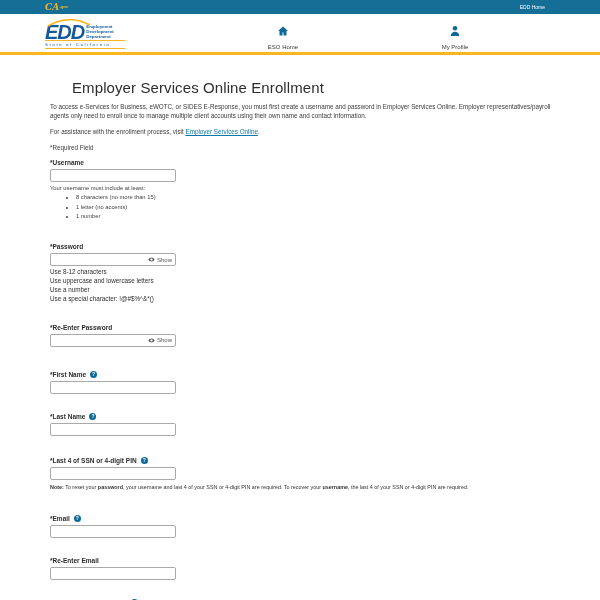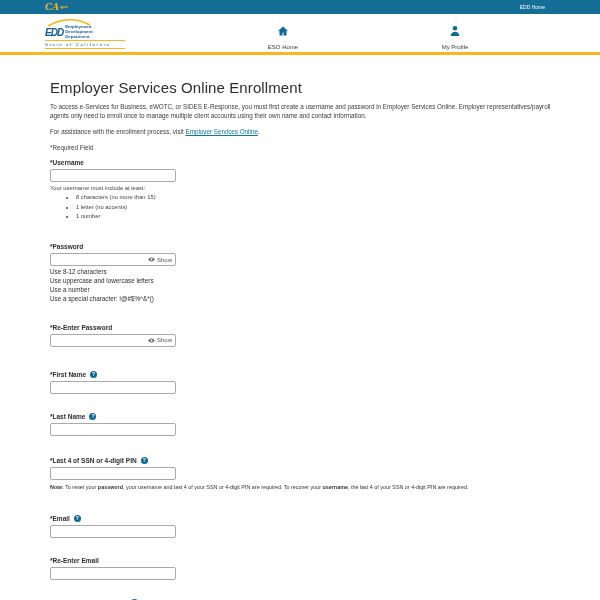--- a/index.html
+++ b/index.html
@@ -13,35 +13,35 @@
     font-weight:bold; font-size:9px; line-height:10px; cursor:pointer; }
   .cagov .gov { font-size:4px; font-style:normal; vertical-align:bottom; }
   .topbar-link { color:#ffffff; font-size:5px; cursor:pointer; }
 
   
   .header { position:relative; height:41px; background:#ffffff;
     border-bottom:3px solid #f9b61e; }
   .edd-logo { position:absolute; left:45px; top:5px; width:80px; cursor:pointer; }
   .edd-top { display:flex; align-items:flex-end; gap:2px; position:relative; padding-top:5px; }
   .edd-arc { position:absolute; top:0; left:2px; }
-  .edd-word { font-size:10px; font-weight:bold; font-style:italic;
+  .edd-word { font-size:20px; font-weight:bold; font-style:italic;
     color:#14599c; line-height:13px; letter-spacing:-1px; }
   .edd-dept { display:flex; flex-direction:column; }
   .edd-dept span { font-size:4.4px; font-weight:bold; color:#14599c; line-height:5px; }
   .edd-state { margin-top:1px; font-size:4.4px; color:#14599c; letter-spacing:1.6px;
     border-top:1px solid #f9b61e; border-bottom:1.5px solid #f9b61e; padding:1px 0; }
   .nav-item { position:absolute; top:9px; width:70px; text-align:center; cursor:pointer; }
   .nav-eso { left:248px; }
   .nav-profile { left:420px; }
   .nav-icon { display:inline-block; height:12px; }
   .nav-label { margin-top:3px; font-size:6px; color:#3a3a3a; }
 
   
   .content { padding:24px 45px 0 50px; }
-  h1 { font-size:15px; font-weight:500; color:#2d2d2d; letter-spacing:0.1px; }
+  h1 { font-size:15px; font-weight:500; color:#2d2d2d; letter-spacing:0.1px;margin-left:22px; }
   .intro { margin-top:7px; font-size:6.3px; line-height:8.6px; color:#3a3a3a; max-width:505px; }
   .assist { margin-top:8px; font-size:6.3px; color:#3a3a3a; }
   .link { color:#0d77a8; text-decoration:underline; cursor:pointer; }
   .required { margin-top:9px; font-size:6.3px; color:#3a3a3a; }
 
   .group { }
   .g-username { margin-top:8px; }
   .g-password { margin-top:24px; }
   .g-repass   { margin-top:20px; }
   .g-first    { margin-top:24px; }

